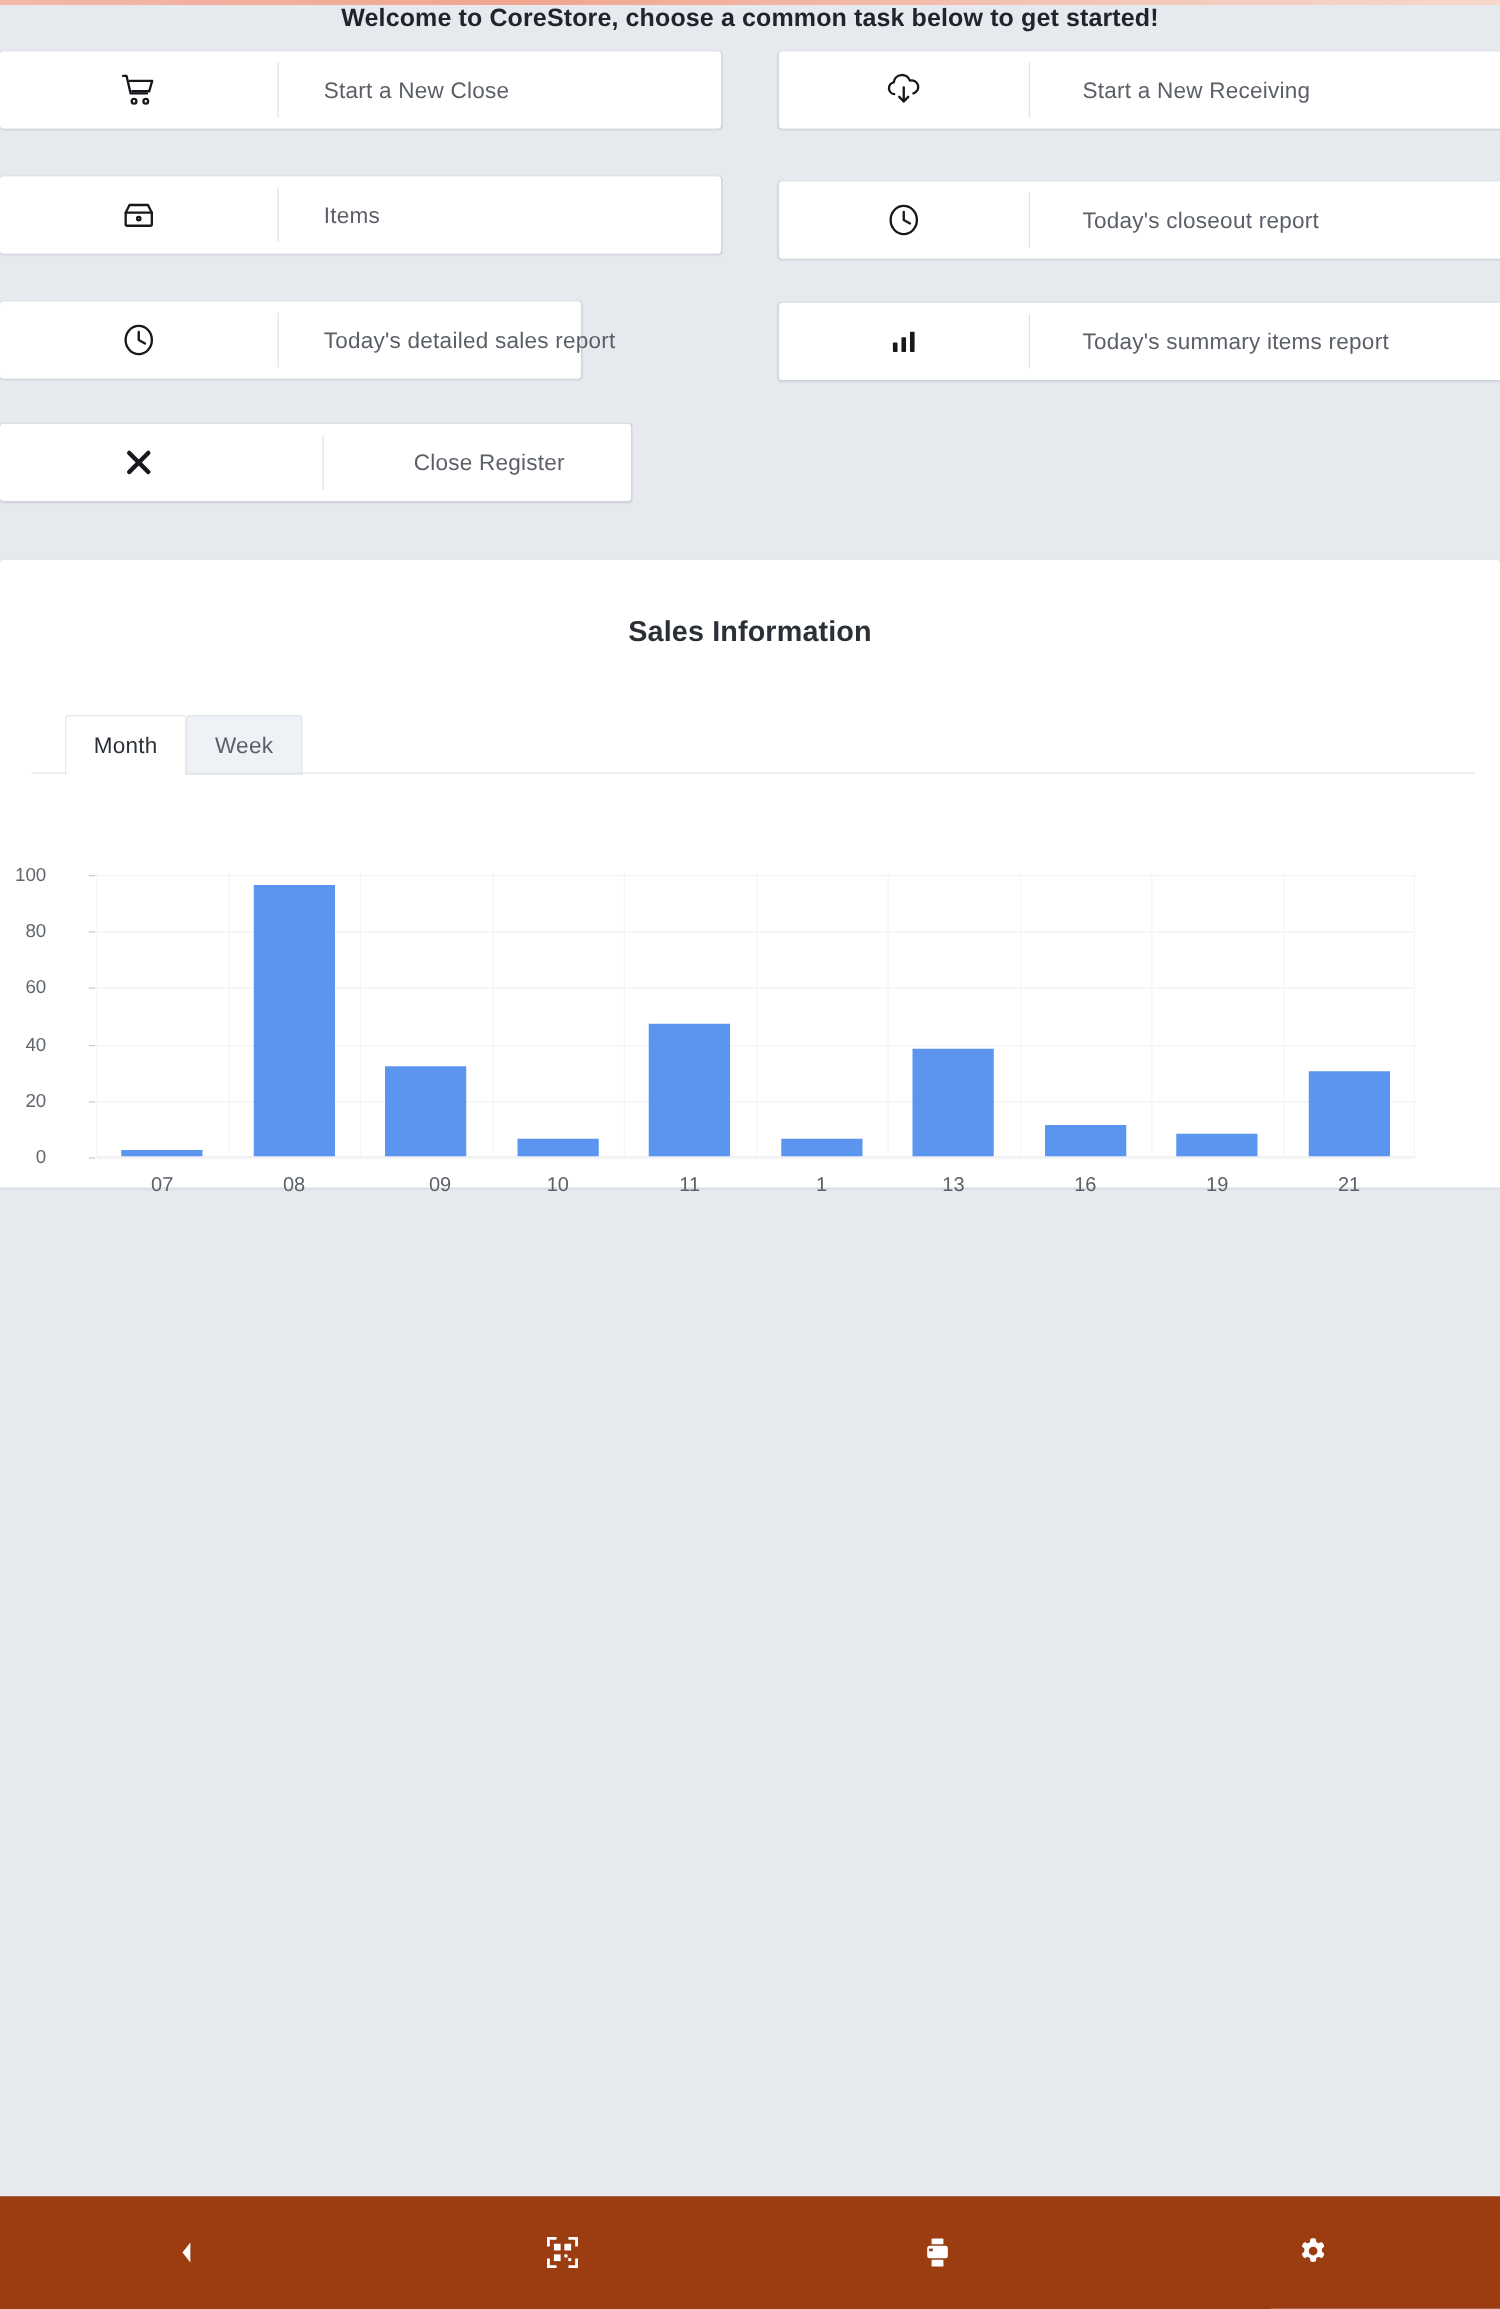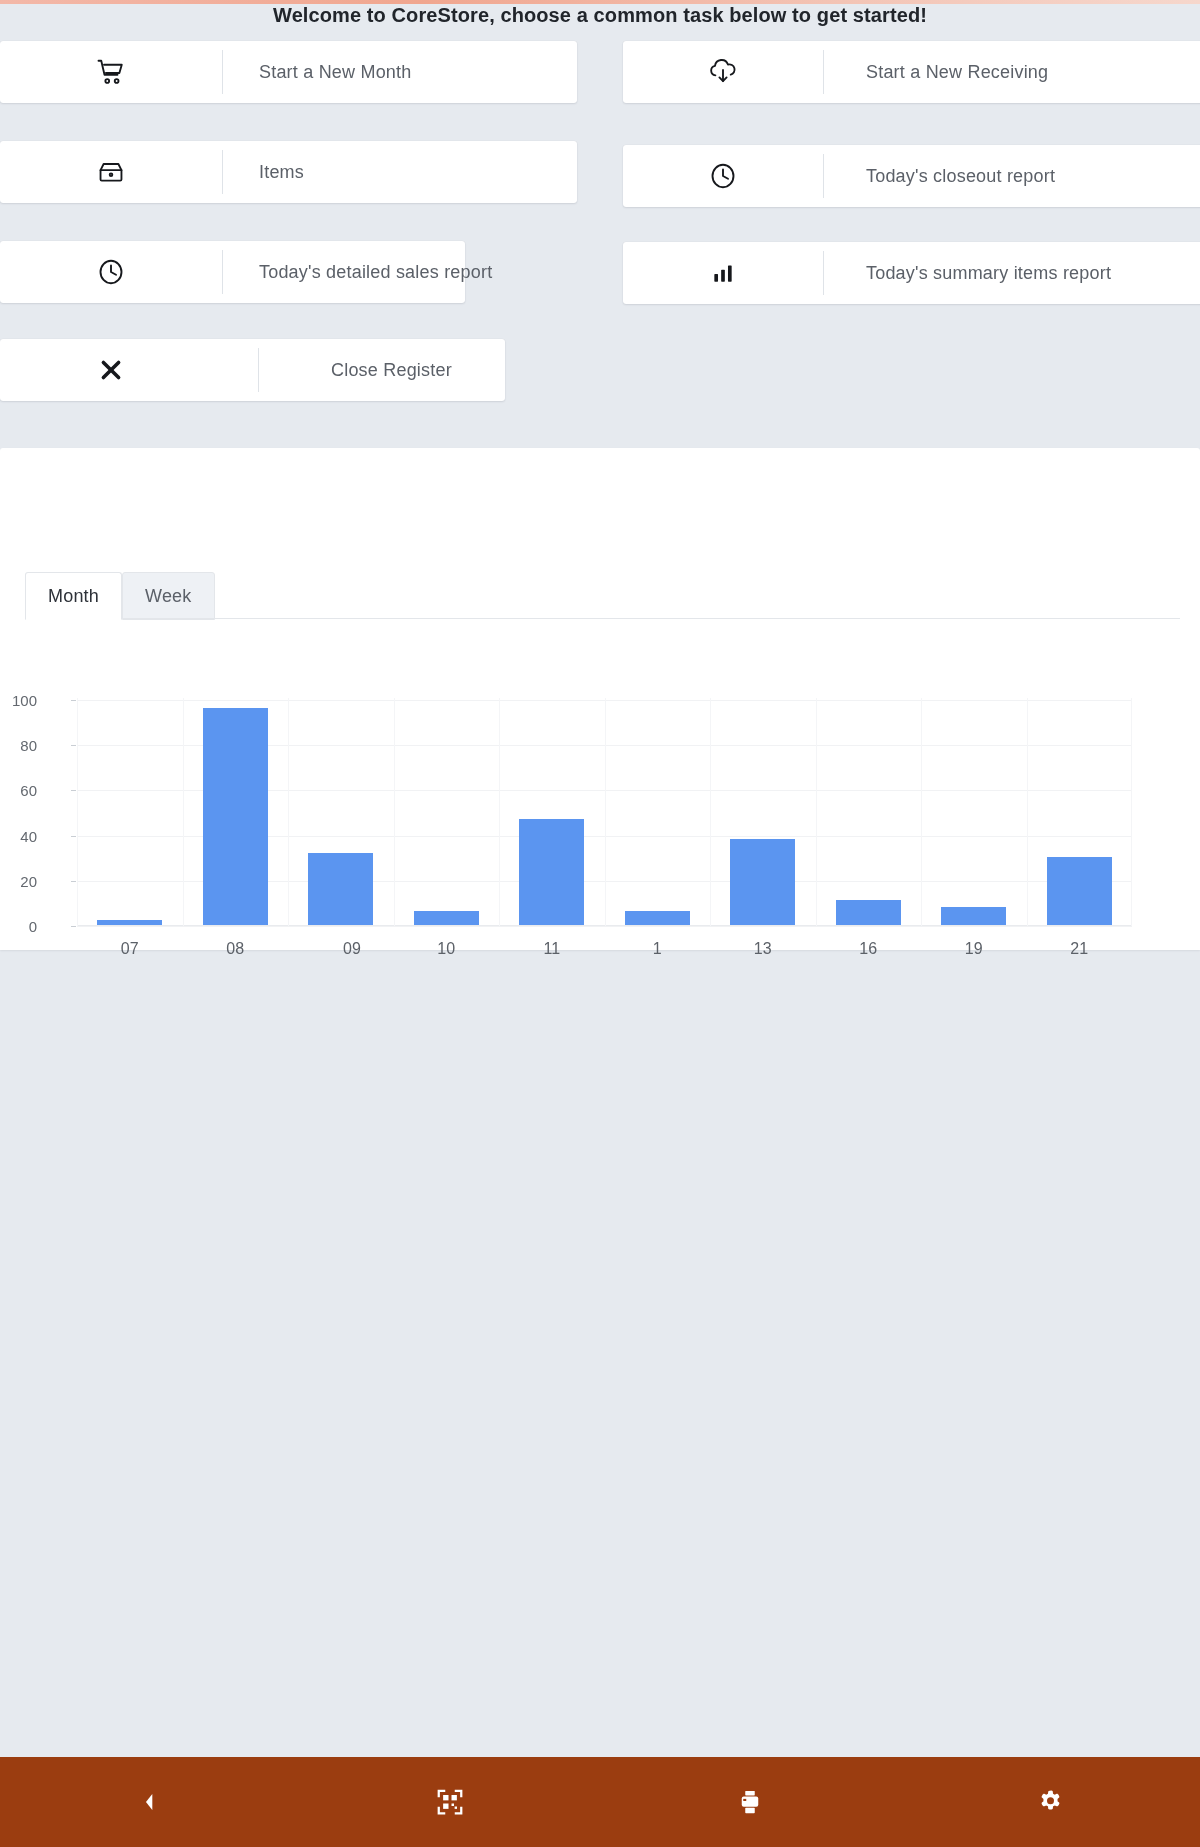--- a/index.html
+++ b/index.html
@@ -109,20 +109,21 @@
     border: 1px solid transparent;
   }
   .tab.active {
     background: #ffffff;
     border: 1px solid #e3e6ea;
     border-bottom: 1px solid #ffffff;
     border-radius: 3px 3px 0 0;
     color: #2d3138;
     position: relative;
     z-index: 2;
+    margin-left: 27px;
   }
   .tab.inactive {
     background: #eef1f5;
     border: 1px solid #e3e6ea;
     border-radius: 3px 3px 0 0;
     color: #5b6068;
   }
   .tabs-underline {
     position: absolute;
     left: 25px; top: 170px;
@@ -237,21 +238,21 @@
     <div class="task-card" id="card-0">
       <span class="icon-wrap">
         <svg width="30" height="30" viewBox="0 0 24 24" fill="none" stroke="#16181c" stroke-width="1.5" stroke-linecap="round" stroke-linejoin="round">
           <path d="M2 3h2.2l2.6 11.2h10.4"></path>
           <path d="M6.4 6.2h14.2l-1.9 6.6H7.9"></path>
           <circle cx="9" cy="19.2" r="1.5"></circle>
           <circle cx="16.5" cy="19.2" r="1.5"></circle>
         </svg>
       </span>
       <span class="divider"></span>
-      <span class="label">Start a New Month</span>
+      <span class="label">Start a New Close</span>
     </div>
 
     <div class="task-card" id="card-1">
       <span class="icon-wrap">
         <svg width="32" height="32" viewBox="0 0 24 24" fill="none" stroke="#16181c" stroke-width="1.4" stroke-linecap="round" stroke-linejoin="round">
           <path d="M6.3 14.5a3.6 3.6 0 0 1-.3-7.1 5 5 0 0 1 9.7-1 3.9 3.9 0 0 1 2.1 7.6"></path>
           <path d="M12 10.5v8.2"></path>
           <path d="M9.3 16.1 12 18.9l2.7-2.8"></path>
         </svg>
       </span>
@@ -314,20 +315,21 @@
       </span>
       <span class="divider"></span>
       <span class="label">Close Register</span>
     </div>
 
   </div>
 
   <div class="edge-card"></div>
 
   <div class="sales-panel">
+    <div class="sales-title">Sales Information</div>
 
     <div class="tabs">
       <div class="tab active">Month</div>
       <div class="tab inactive">Week</div>
     </div>
     <div class="tabs-underline"></div>
 
     <div class="chart">
       <div class="plot" id="plot">
         <div class="axis-base"></div>

